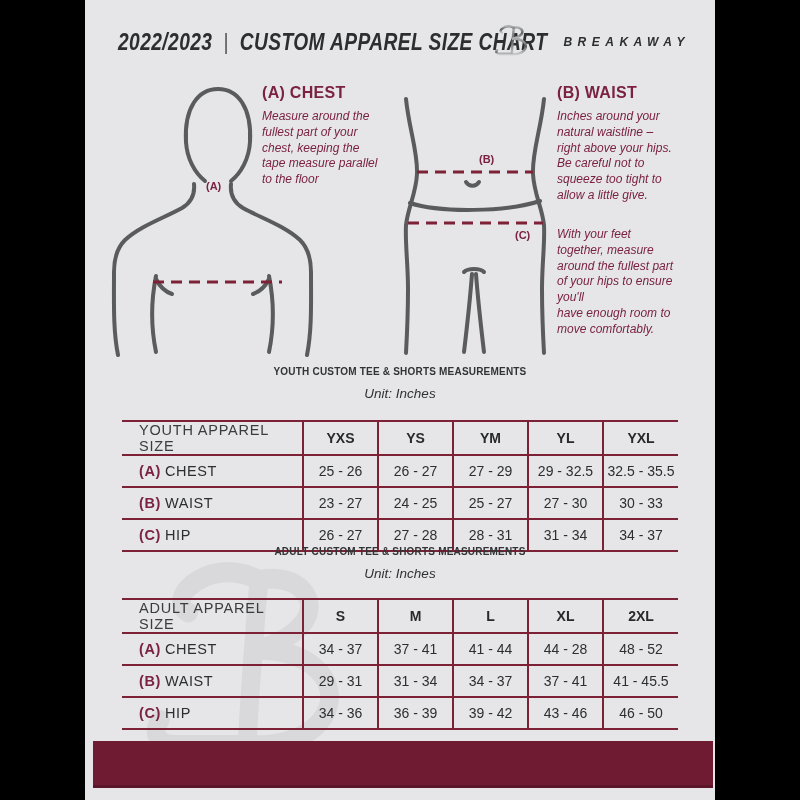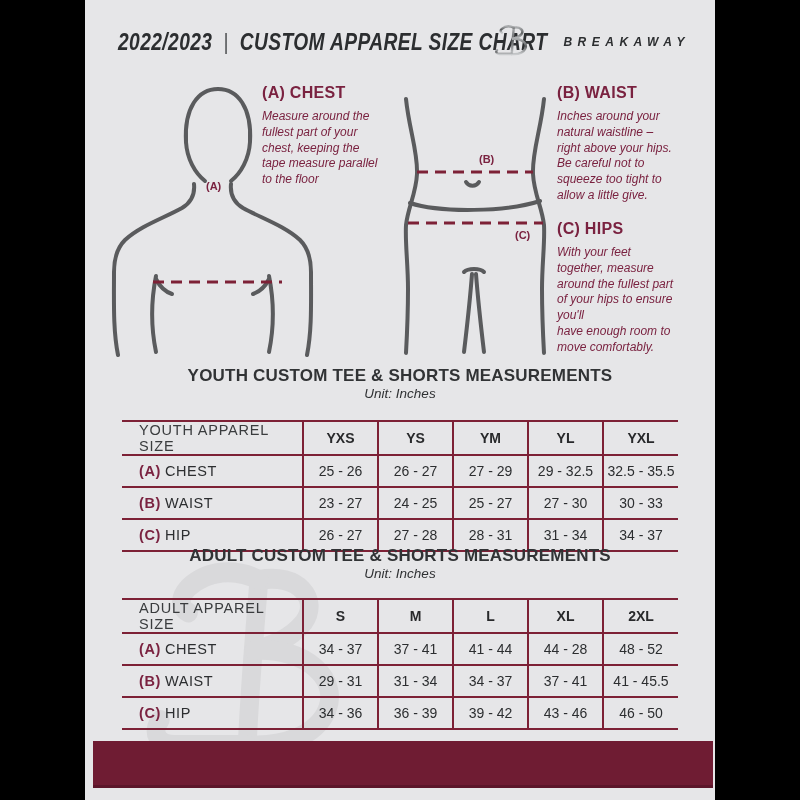--- a/index.html
+++ b/index.html
@@ -35,21 +35,21 @@
   .guide{position:absolute;z-index:2;}
   .guide-a{left:177px;top:84px;width:152px;}
   .guide-b{left:472px;top:84px;width:150px;}
   .guide-c{left:472px;top:220px;width:154px;}
   .guide-heading{margin:0;font-weight:700;font-size:16px;letter-spacing:0.3px;color:var(--text-maroon);}
   .guide-body{margin:7px 0 0 0;font-style:italic;font-size:12px;line-height:15.8px;
     color:var(--text-maroon);white-space:pre-line;}
 
   
   .tbl-title{position:absolute;left:37px;width:556px;text-align:center;z-index:2;
-    font-weight:700;font-size:17px;letter-spacing:0.2px;color:#313335;margin:0;}
+    font-weight:700;font-size:10px;letter-spacing:0.2px;color:#313335;margin:0;}
   .tbl-unit{position:absolute;left:37px;width:556px;text-align:center;z-index:2;
     font-style:italic;font-size:13.5px;color:#2f3133;margin:0;}
   .youth-title{top:366px;} .youth-unit{top:386px;}
   .adult-title{top:546px;} .adult-unit{top:566px;}
 
   
   .size-table{position:absolute;left:37px;width:556px;border-collapse:collapse;
     table-layout:fixed;z-index:2;margin-top:12px;}
   .youth-table{top:408px;} .adult-table{top:586px;}
   .size-table th,.size-table td{padding:0;text-align:center;vertical-align:middle;}
@@ -152,21 +152,20 @@
     <section class="guide guide-b">
       <h3 class="guide-heading">(B) WAIST</h3>
       <p class="guide-body">Inches around your
 natural waistline –
 right above your hips.
 Be careful not to
 squeeze too tight to
 allow a little give.</p>
     </section>
     <section class="guide guide-c">
-      <h3 class="guide-heading">(C) HIPS</h3>
       <p class="guide-body">With your feet
 together, measure
 around the fullest part
 of your hips to ensure
 you'll
 have enough room to
 move comfortably.</p>
     </section>
 
     <h2 class="tbl-title youth-title">YOUTH CUSTOM TEE &amp; SHORTS MEASUREMENTS</h2>

